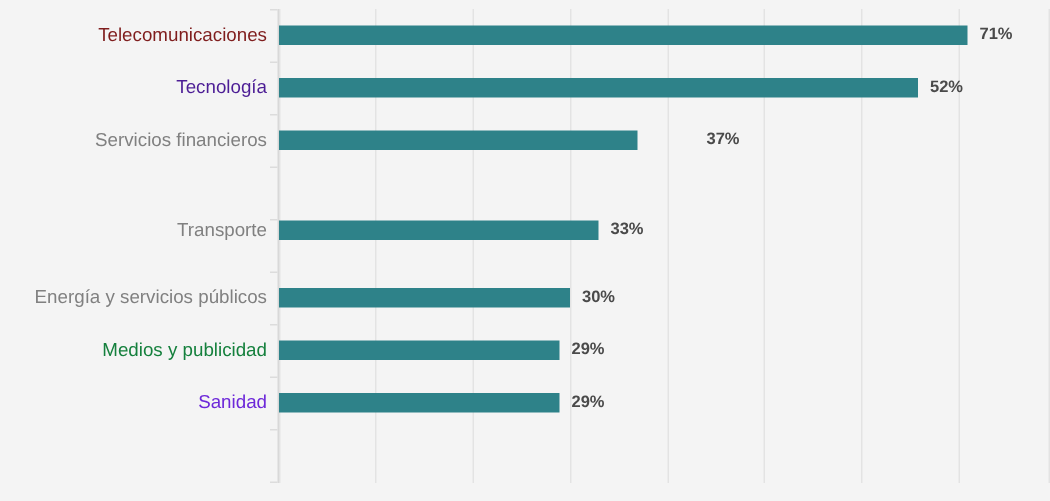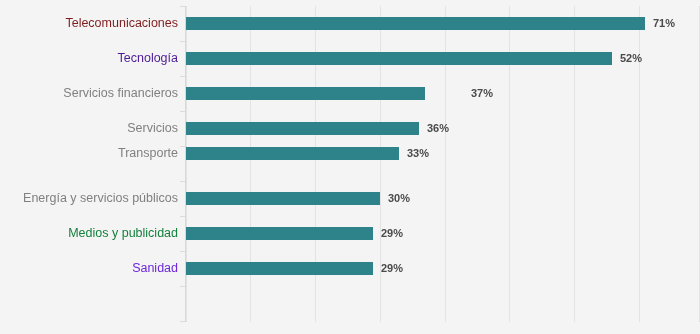--- a/index.html
+++ b/index.html
@@ -152,27 +152,20 @@
   </div>
 
   <div class="row" style="top:76px">
     <div class="cat-label" style="color: rgb(128, 128, 128);">Servicios financieros</div>
     <div class="bar-track">
       <div class="bar" style="width: 239px; background: rgb(46, 130, 137);"></div>
       <div class="bar-value" style="left: 247px; color: rgb(74, 74, 74); margin-left: 38px;">37%</div>
     </div>
   </div>
 
-  <div class="row" style="top:111px">
-    <div class="cat-label" style="color: rgb(128, 128, 128);">Servicios</div>
-    <div class="bar-track">
-      <div class="bar" style="width: 233px; background: rgb(46, 130, 137);"></div>
-      <div class="bar-value" style="left: 241px; color: rgb(74, 74, 74);">36%</div>
-    </div>
-  </div>
 
   <div class="row" style="top:136px">
     <div class="cat-label" style="color: rgb(128, 128, 128);">Transporte</div>
     <div class="bar-track">
       <div class="bar" style="width: 213px; background: rgb(46, 130, 137);"></div>
       <div class="bar-value" style="left: 221px; color: rgb(74, 74, 74);">33%</div>
     </div>
   </div>
 
   <div class="row" style="top:181px">

